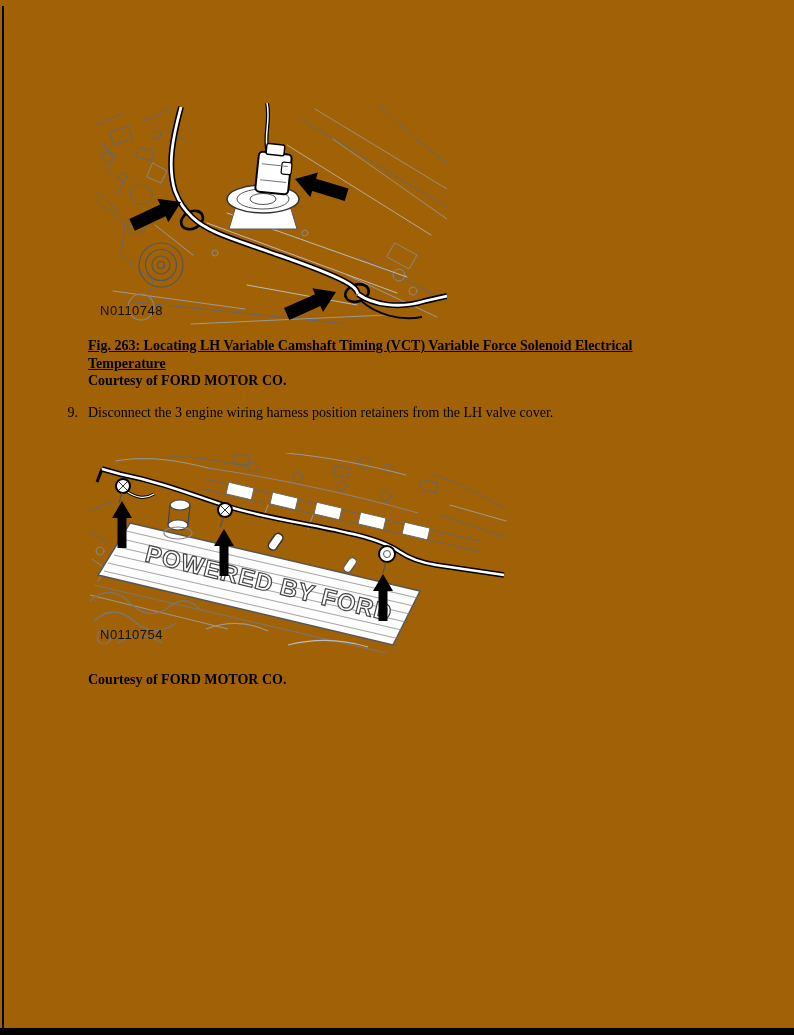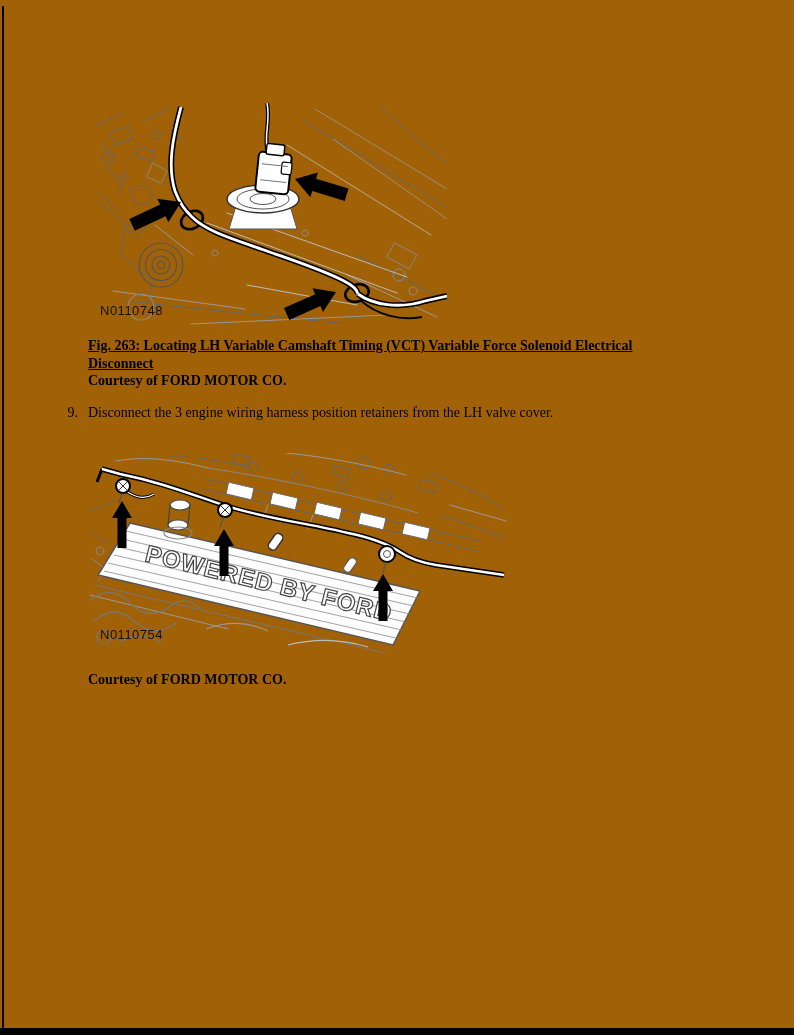--- a/index.html
+++ b/index.html
@@ -129,21 +129,21 @@
           <polygon points="0,0 -20,13 -20,6.5 -54,6.5 -54,-6.5 -20,-6.5 -20,-13"></polygon>
         </g>
       </g>
     </svg>
     <div class="img-label" style="left:5px;top:200px;">N0110748</div>
   </div>
 
   <div class="caption" style="top:337px;">
     <div class="cap-title">
       <span>Fig. 263: Locating LH Variable Camshaft Timing (VCT) Variable Force Solenoid Electrical</span><br>
-      <span>Disconnect</span>
+      <span>Temperature</span>
     </div>
     <div class="cap-courtesy">Courtesy of FORD MOTOR CO.</div>
   </div>
 
   <div class="step" style="top:404px;">
     <div class="step-num">9.</div>
     <div class="step-text">Disconnect the 3 engine wiring harness position retainers from the LH valve cover.</div>
   </div>
 
   <div class="figure-box" style="left:88px;top:453px;width:420px;height:200px;">

